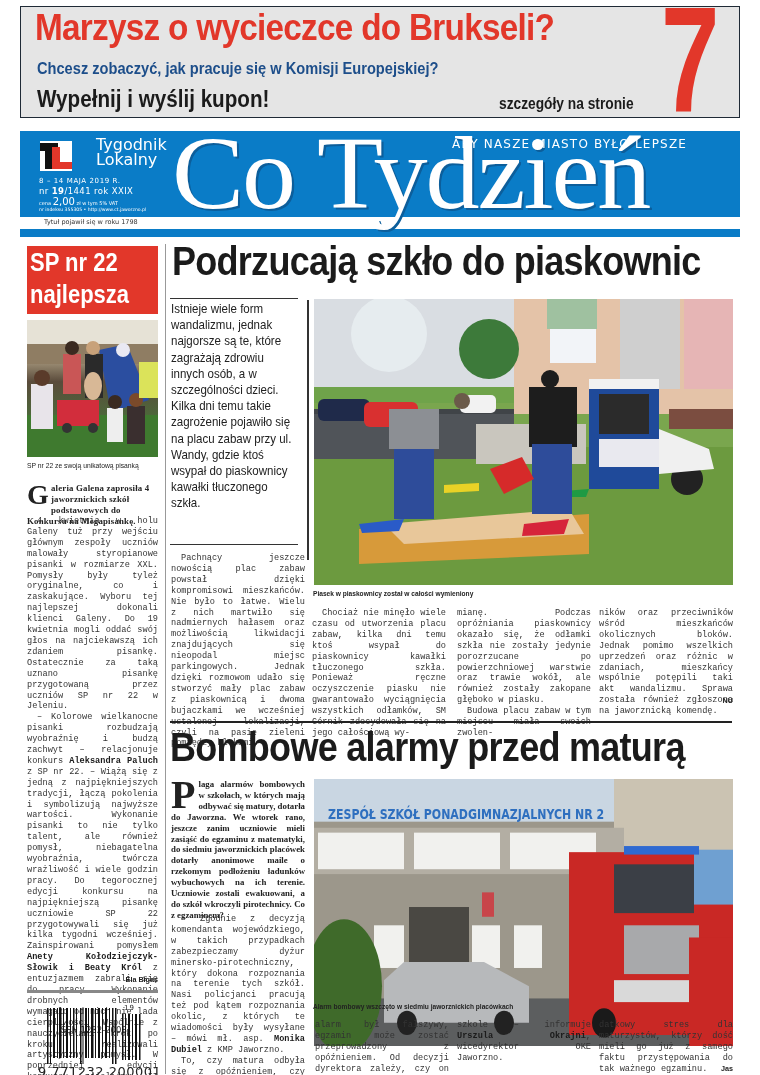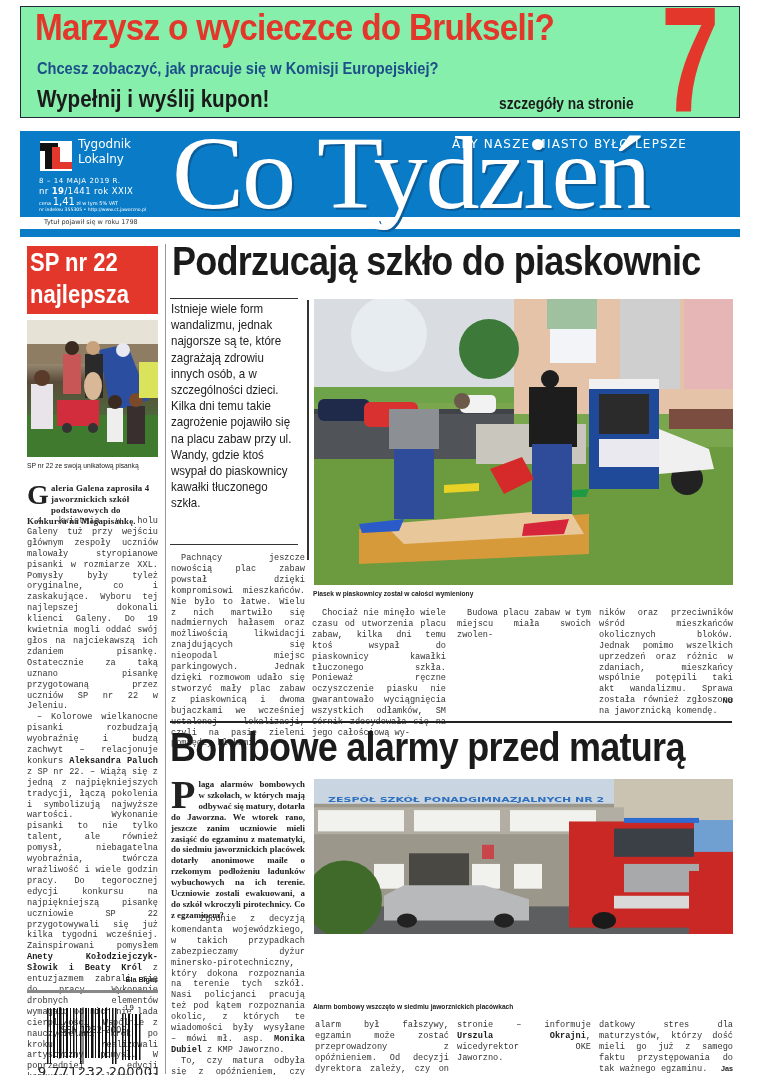--- a/index.html
+++ b/index.html
@@ -1,36 +1,36 @@
 <!DOCTYPE html>
 <html><head>
   <meta charset="utf-8">
   <style>
     * { box-sizing: border-box; margin: 0; padding: 0; }
     body { width: 760px; height: 1075px; background: #fff; position: relative; overflow: hidden; font-family: "Liberation Serif", serif; color: #222; }
 
     
-    .promo { position: absolute; left: 20px; top: 6px; width: 720px; height: 112px; border: 1.5px solid #1f2a36; background: #86efac; }
+    .promo { position: absolute; left: 20px; top: 6px; width: 720px; height: 112px; border: 1.5px solid #1f2a36; background: #e5e5e5; }
     .promo-h1 { position: absolute; left: 14px; top: 0px; font-family: "Liberation Sans", sans-serif; font-weight: bold; font-size: 37px; color: #e2372a; letter-spacing: -0.8px; transform: scaleX(0.9); transform-origin: left; white-space: nowrap; }
     .promo-h2 { position: absolute; left: 16px; top: 52px; font-family: "Liberation Sans", sans-serif; font-weight: bold; font-size: 17px; color: #1d4e8a; transform: scaleX(0.86); transform-origin: left; white-space: nowrap; }
     .promo-h3 { position: absolute; left: 16px; top: 78px; font-family: "Liberation Sans", sans-serif; font-weight: bold; font-size: 24px; color: #1b1b1b; transform: scaleX(0.86); transform-origin: left; white-space: nowrap; }
     .promo-sub { position: absolute; left: 478px; top: 88px; font-family: "Liberation Sans", sans-serif; font-weight: bold; font-size: 16px; color: #1b1b1b; transform: scaleX(0.86); transform-origin: left; white-space: nowrap; }
     .promo-num { position: absolute; left: 640px; top: -22px; font-family: "Liberation Sans", sans-serif; font-weight: bold; font-size: 150px; color: #e2372a; line-height: 1; transform: scaleX(0.7); transform-origin: left; }
 
     
     .mast { position: absolute; left: 20px; top: 131px; width: 720px; height: 86px; background: #0a7cc7; }
     .mast-bottom-strip { position: absolute; left: 20px; top: 217px; width: 720px; height: 12px; background: #fff; }
     .mast-bar2 { position: absolute; left: 20px; top: 229px; width: 720px; height: 8px; background: #0a7cc7; }
     .logo { position: absolute; left: 40px; top: 141px; width: 32px; height: 30px; }
     .logo .l1 { position: absolute; left: 0; top: 2px; width: 18px; height: 8px; background: #111; }
     .logo .l2 { position: absolute; left: 5px; top: 2px; width: 8px; height: 26px; background: #111; }
     .logo .l3 { position: absolute; left: 12px; top: 6px; width: 8px; height: 22px; background: #e2372a; }
     .logo .l4 { position: absolute; left: 12px; top: 21px; width: 20px; height: 7px; background: #e2372a; }
     .logo .lbg { position: absolute; left: 0; top: 0; width: 32px; height: 30px; background: #fff; }
-    .tl-name { position: absolute; left: 78px; top: 137px; font-family: "DejaVu Sans", sans-serif; color: #fff; font-size: 12px; line-height: 15px; }
+    .tl-name { position: absolute; left: 96px; top: 137px; font-family: "DejaVu Sans", sans-serif; color: #fff; font-size: 16px; line-height: 15px; }
     .mast-date { position: absolute; left: 39px; top: 177px; color: #fff; font-family: "DejaVu Sans", sans-serif; font-size: 7px; letter-spacing: 0.6px; }
     .mast-nr { position: absolute; left: 39px; top: 186px; color: #fff; font-family: "DejaVu Sans", sans-serif; font-size: 8.5px; letter-spacing: 0.4px; }
     .mast-nr b { font-weight: bold; }
     .mast-price { position: absolute; left: 39px; top: 196px; color: #fff; font-family: "DejaVu Sans", sans-serif; font-size: 5px; white-space: nowrap; }
     .mast-price b { font-size: 10px; font-weight: normal; }
     .mast-index { position: absolute; left: 39px; top: 207px; color: #fff; font-family: "DejaVu Sans", sans-serif; font-size: 4.6px; white-space: nowrap; }
     .mast-since { position: absolute; left: 30px; top: 218px; font-family: "DejaVu Sans", sans-serif; font-size: 6.5px; color: #333; margin-left: 14px; }
     .mast-title { position: absolute; left: 172px; top: 121px; font-family: "Liberation Serif", serif; font-size: 104px; color: #fff; line-height: 1; letter-spacing: -2px; white-space: nowrap; text-shadow: 2px 2px 0 #0c5e9b; transform: scaleX(1.04); transform-origin: left; }
     .mast-slogan { position: absolute; left: 452px; top: 137px; font-family: "DejaVu Sans", sans-serif; font-size: 12px; color: #fff; letter-spacing: 1.2px; }
 
@@ -59,21 +59,21 @@
     .lead-rule1 { position: absolute; left: 170px; top: 298px; width: 128px; height: 1px; background: #333; }
     .lead-rule2 { position: absolute; left: 170px; top: 544px; width: 128px; height: 1px; background: #333; }
     .lead-vrule { position: absolute; left: 307px; top: 300px; width: 2px; height: 260px; background: #333; }
     .lead1 { position: absolute; left: 171px; top: 301px; width: 132px; font-family: "Liberation Sans", sans-serif; font-size: 13.4px; line-height: 16.2px; color: #222; transform: scaleX(0.86); transform-origin: left; width: 150px; }
     .photo1 { position: absolute; left: 314px; top: 299px; width: 419px; height: 286px; overflow: hidden; background: #7aa64e; }
     .caption1 { position: absolute; left: 313px; top: 589px; font-family: "Liberation Sans", sans-serif; font-weight: bold; font-size: 7.5px; color: #222; transform: scaleX(0.88); transform-origin: left; white-space: nowrap; }
     .art1-rule { position: absolute; left: 170px; top: 721px; width: 562px; height: 2px; background: #222; }
 
     
     .h-art2 { position: absolute; left: 170px; top: 725px; font-family: "Liberation Sans", sans-serif; font-weight: bold; font-size: 40px; color: #1b1b1b; letter-spacing: -0.8px; white-space: nowrap; transform: scaleX(0.9); transform-origin: left; }
-    .photo2 { position: absolute; left: 314px; top: 779px; width: 419px; height: 155px; overflow: hidden; background: #b9b3a4; }
+    .photo2 { position: absolute; left: 314px; top: 779px; width: 419px; height: 267px; overflow: hidden; background: #b9b3a4; }
     .caption2 { position: absolute; left: 313px; top: 1002px; font-family: "Liberation Sans", sans-serif; font-weight: bold; font-size: 7.5px; color: #222; transform: scaleX(0.88); transform-origin: left; white-space: nowrap; }
     .lead2 { position: absolute; left: 171px; top: 779px; width: 134px; font-family: "Liberation Serif", serif; font-weight: bold; font-size: 8.8px; line-height: 10.9px; color: #222; text-align: justify; }
     .dropcap2 { float: left; font-size: 40px; line-height: 32px; margin-right: 3px; margin-top: 0px; font-weight: bold; color: #222; }
     .svgfill { position: absolute; left: 0; top: 0; width: 100%; height: 100%; }
   </style>
 </head>
 <body>
 
 <div class="promo">
   <div class="promo-h1">Marzysz o wycieczce do Brukseli?</div>
@@ -92,21 +92,21 @@
     <div class="l2"></div>
     <div class="l3"></div>
     <div class="l4"></div>
 </div>
 <div class="tl-name">
   <div>Tygodnik</div>
   <div>Lokalny</div>
 </div>
 <div class="mast-date">8 – 14 MAJA 2019 R.</div>
 <div class="mast-nr"><span>nr </span><b>19</b><span>/1441 rok XXIX</span></div>
-<div class="mast-price"><span>cena </span><b>1,41</b><span> zł w tym 5% VAT</span></div>
+<div class="mast-price"><span>cena </span><b>2,00</b><span> zł w tym 5% VAT</span></div>
 <div class="mast-index">nr indeksu 355305 • http://www.ct.jaworzno.pl</div>
 <div class="mast-since">Tytuł pojawił się w roku 1798</div>
 <div class="mast-title">Co Tydzień</div>
 <div class="mast-slogan">ABY NASZE MIASTO BYŁO LEPSZE</div>
 
 <div class="sp-box">
   <div class="sp-title">SP nr 22
 najlepsza</div>
 </div>
 <div class="sp-photo">
@@ -235,20 +235,21 @@
     <rect x="218" y="145" width="40" height="70" fill="#2e4c9a"></rect>
     <path d="M176 170 L208 158 L220 180 L190 195 Z" fill="#d62a2a"></path>
   </svg>
 </div>
 <div class="caption1">Piasek w piaskownicy został w całości wymieniony</div>
 
 <div class="body-col" style="left:312px; top:608px; width:134px;">
   <p>Chociaż nie minęło wiele czasu od utworzenia placu zabaw, kilka dni temu ktoś wsypał do piaskownicy kawałki tłuczonego szkła. Ponieważ ręczne oczyszczenie piasku nie gwarantowało wyciągnięcia wszystkich odłamków, SM Górnik zdecydowała się na jego całościową wy-</p>
 </div>
 <div class="body-col" style="left:457px; top:608px; width:134px;">
+  <p class="noind">mianę. Podczas opróżniania piaskownicy okazało się, że odłamki szkła nie zostały jedynie porozrzucane po powierzchniowej warstwie oraz trawie wokół, ale również zostały zakopane głęboko w piasku.</p>
   <p>Budowa placu zabaw w tym miejscu miała swoich zwolen-</p>
 </div>
 <div class="body-col" style="left:599px; top:608px; width:134px;">
   <p class="noind">ników oraz przeciwników wśród mieszkańców okolicznych bloków. Jednak pomimo wszelkich uprzedzeń oraz różnic w zdaniach, mieszkańcy wspólnie potępili taki akt wandalizmu. Sprawa została również zgłoszona na jaworznicką komendę.</p>
 </div>
 <div class="author" style="left:683px; top:696px; width:50px; text-align:right;">NU</div>
 
 <div class="art1-rule"></div>
 
 <div class="h-art2">Bombowe alarmy przed maturą</div>
@@ -289,18 +290,18 @@
     <circle cx="290" cy="200" r="12" fill="#1a1a1a"></circle>
     <rect x="375" y="130" width="44" height="90" fill="#c92825"></rect>
   </svg>
 </div>
 <div class="caption2">Alarm bombowy wszczęto w siedmiu jaworznickich placówkach</div>
 
 <div class="body-col" style="left:315px; top:1020px; width:134px;">
   <p class="noind">alarm był fałszywy, egzamin może zostać przeprowadzony z opóźnieniem. Od decyzji dyrektora zależy, czy on się odbędzie. Uczniowie mogą też napisać egzamin w innej</p>
 </div>
 <div class="body-col" style="left:457px; top:1020px; width:134px;">
-  <p class="noind"><span>stronie – informuje </span><b>Urszula Okrajni</b><span>, wicedyrektor OKE Jaworzno.</span></p>
+  <p class="noind"><span>szkole – informuje </span><b>Urszula Okrajni</b><span>, wicedyrektor OKE Jaworzno.</span></p>
 </div>
 <div class="body-col" style="left:599px; top:1020px; width:134px;">
   <p class="noind">datkowy stres dla maturzystów, którzy dość mieli go już z samego faktu przystępowania do tak ważnego egzaminu.</p>
 </div>
 <div class="author" style="left:683px; top:1064px; width:50px; text-align:right;">Jas</div>
 
 </body></html>

